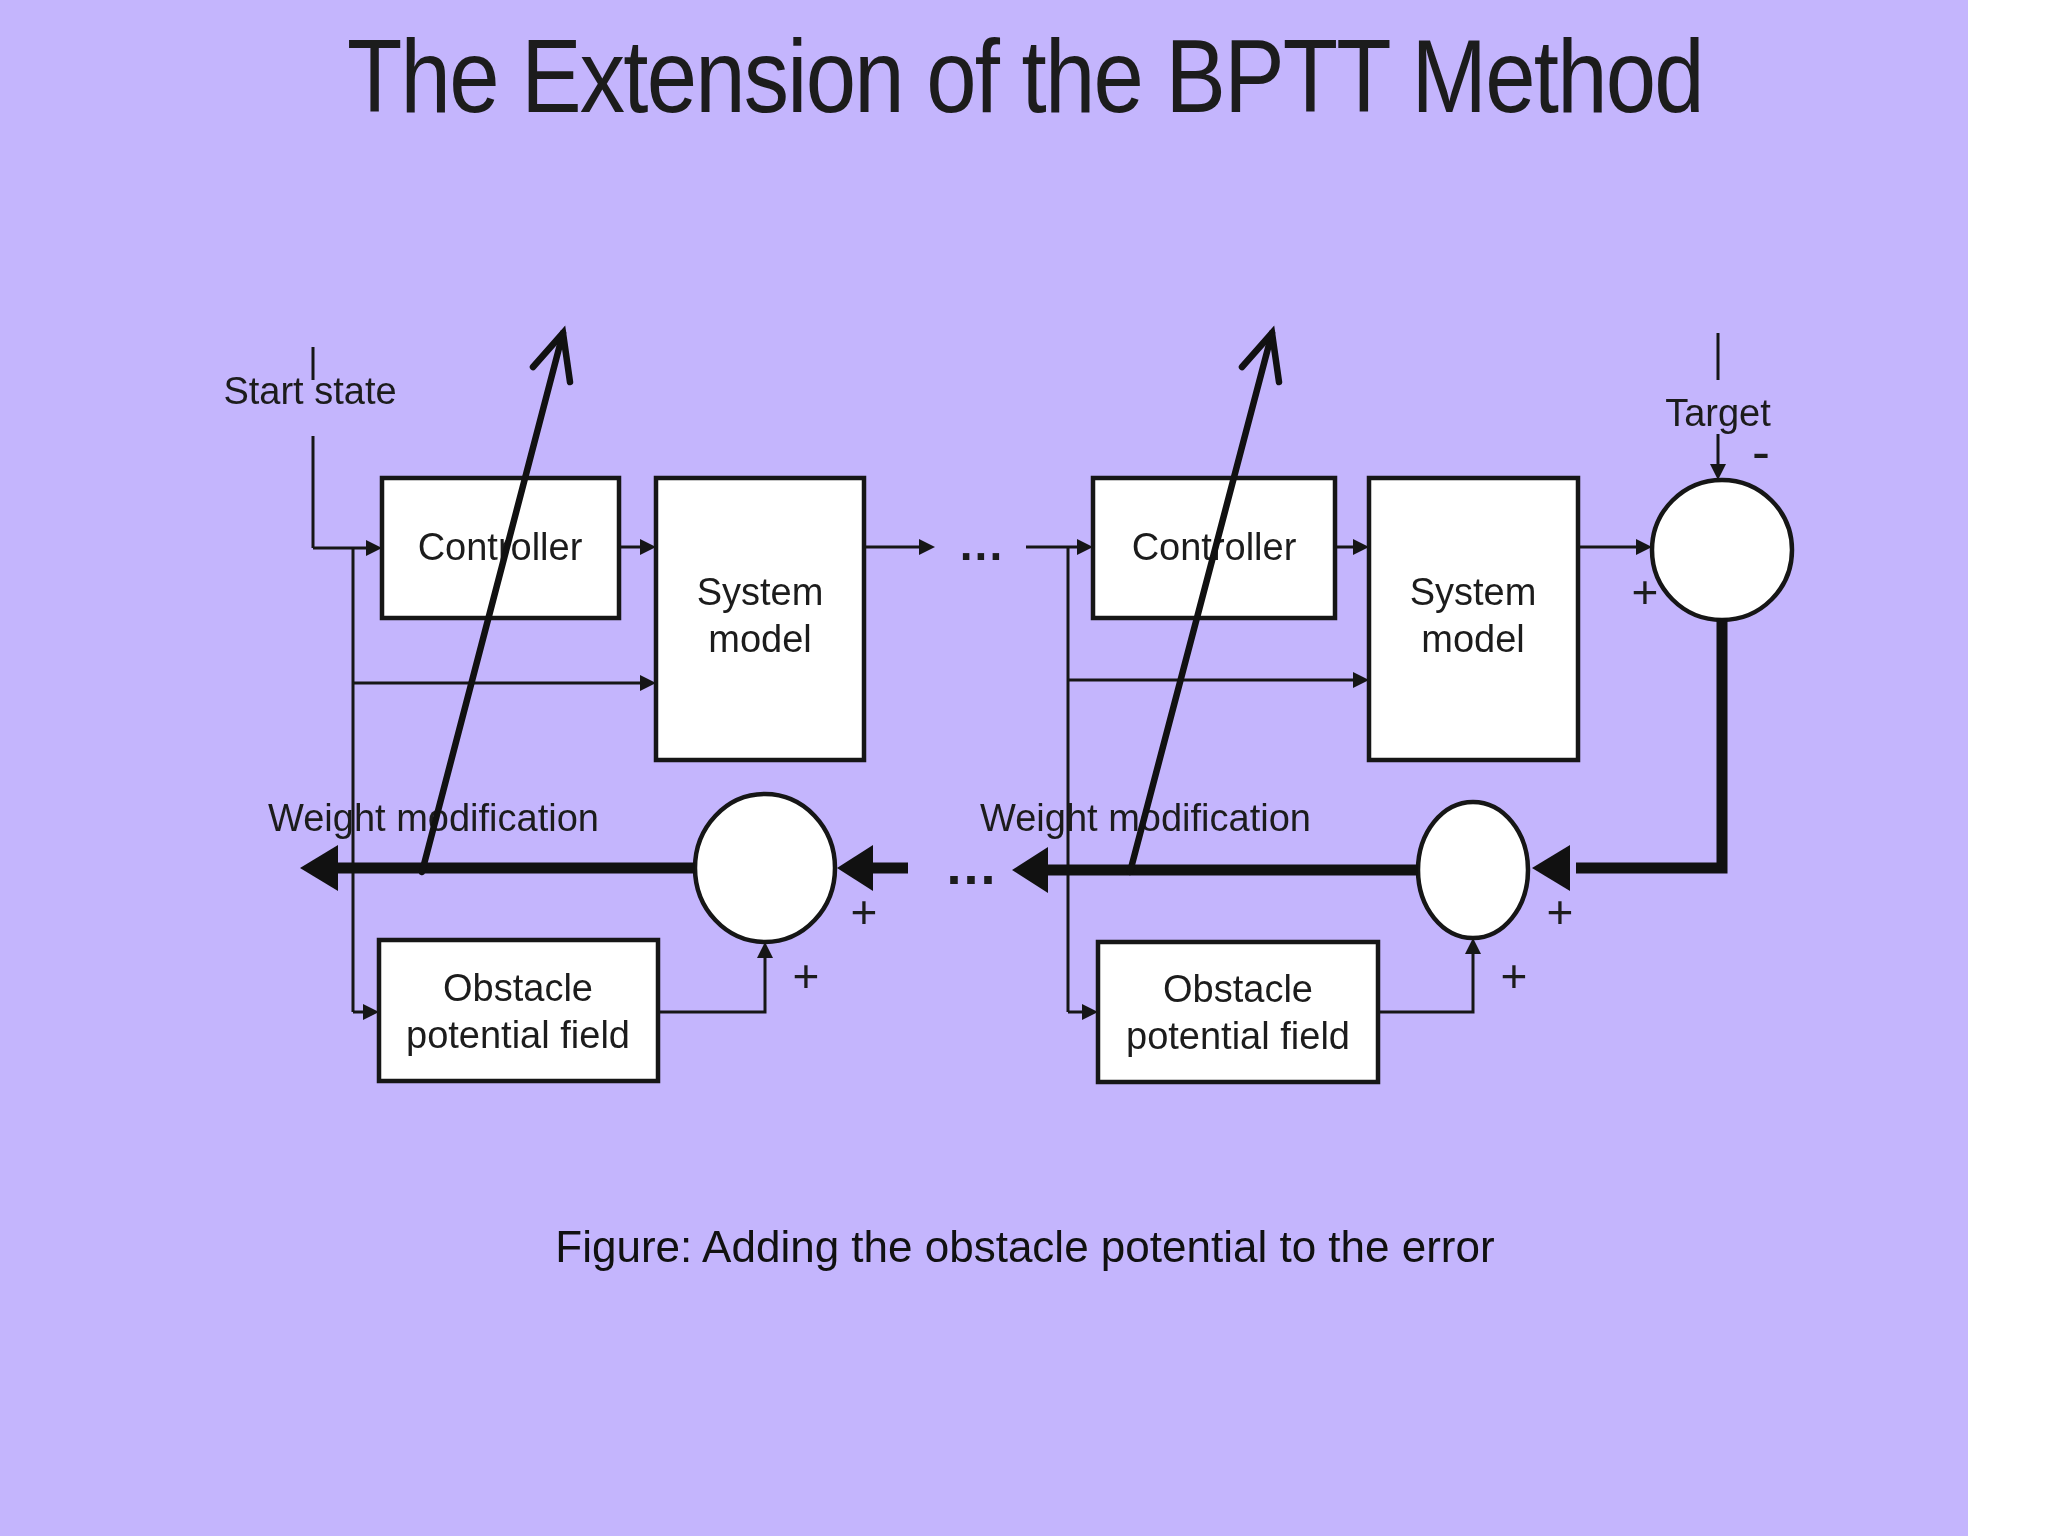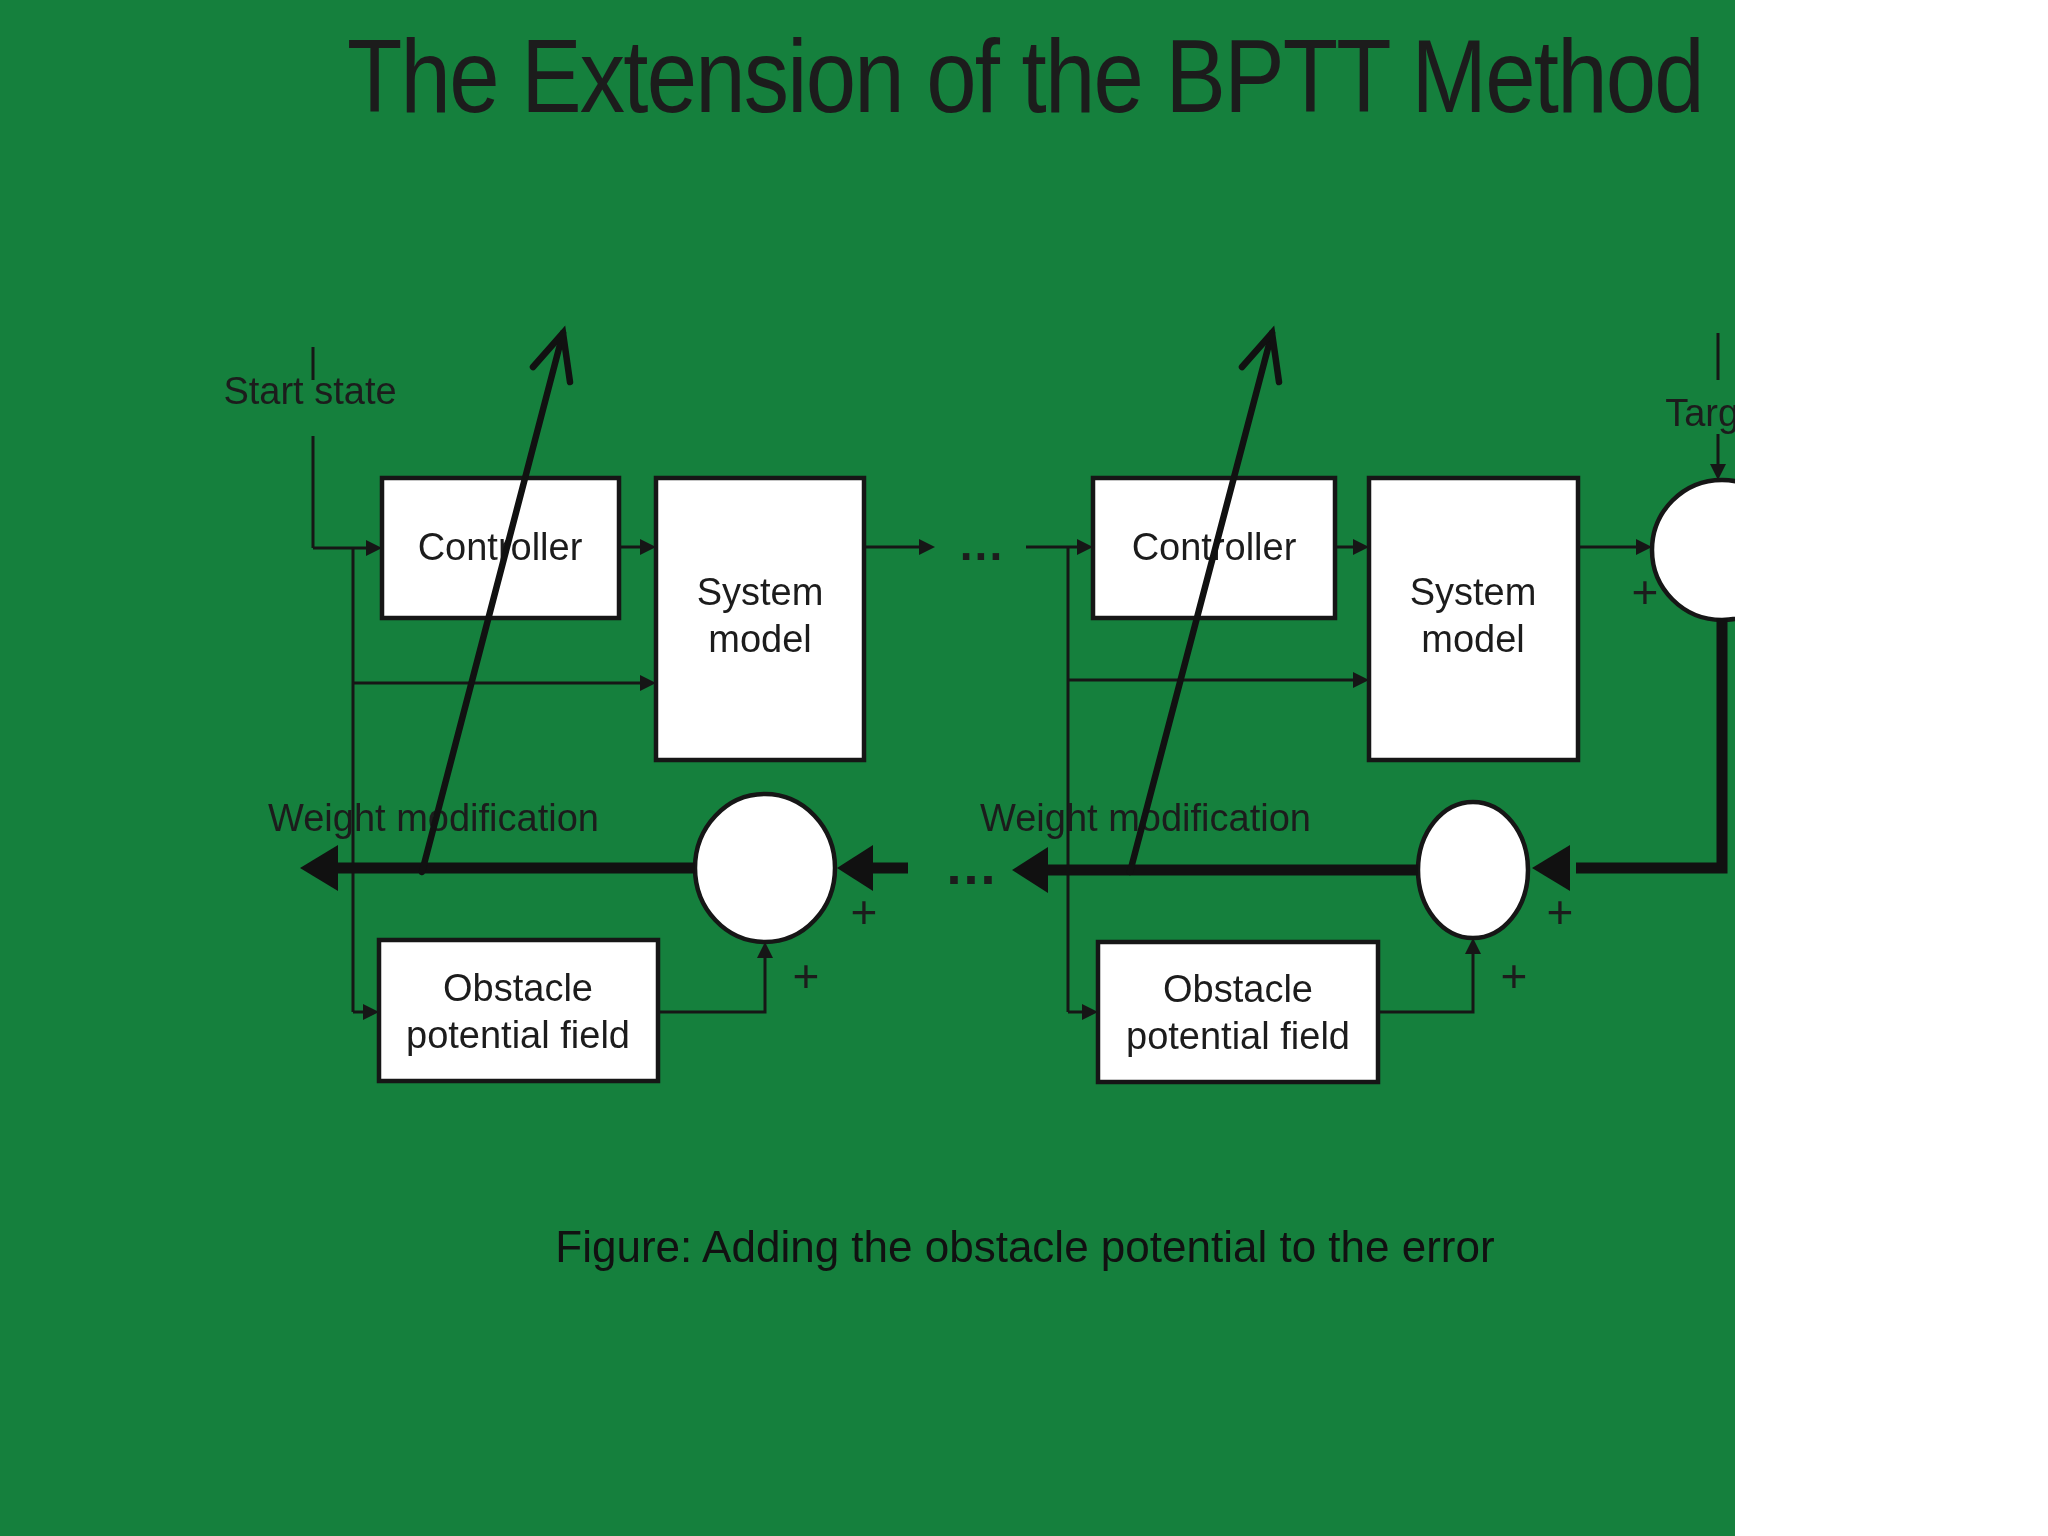--- a/index.html
+++ b/index.html
@@ -2,23 +2,23 @@
 <html><head>
 <meta charset="utf-8">
 <style>
   html, body {
     margin: 0;
     padding: 0;
     background: #ffffff;
   }
   .stage {
     position: relative;
-    width: 1735px;
+    width: 1968px;
     height: 1536px;
-    background: #15803d;
+    background: #c4b5fd;
     overflow: hidden;
     font-family: "Liberation Sans", sans-serif;
   }
   svg.slide {
     display: block;
     width: 2048px;
     height: 1536px;
   }
   
   .box       { fill: #ffffff; stroke: #161616; stroke-width: 4.5; }

